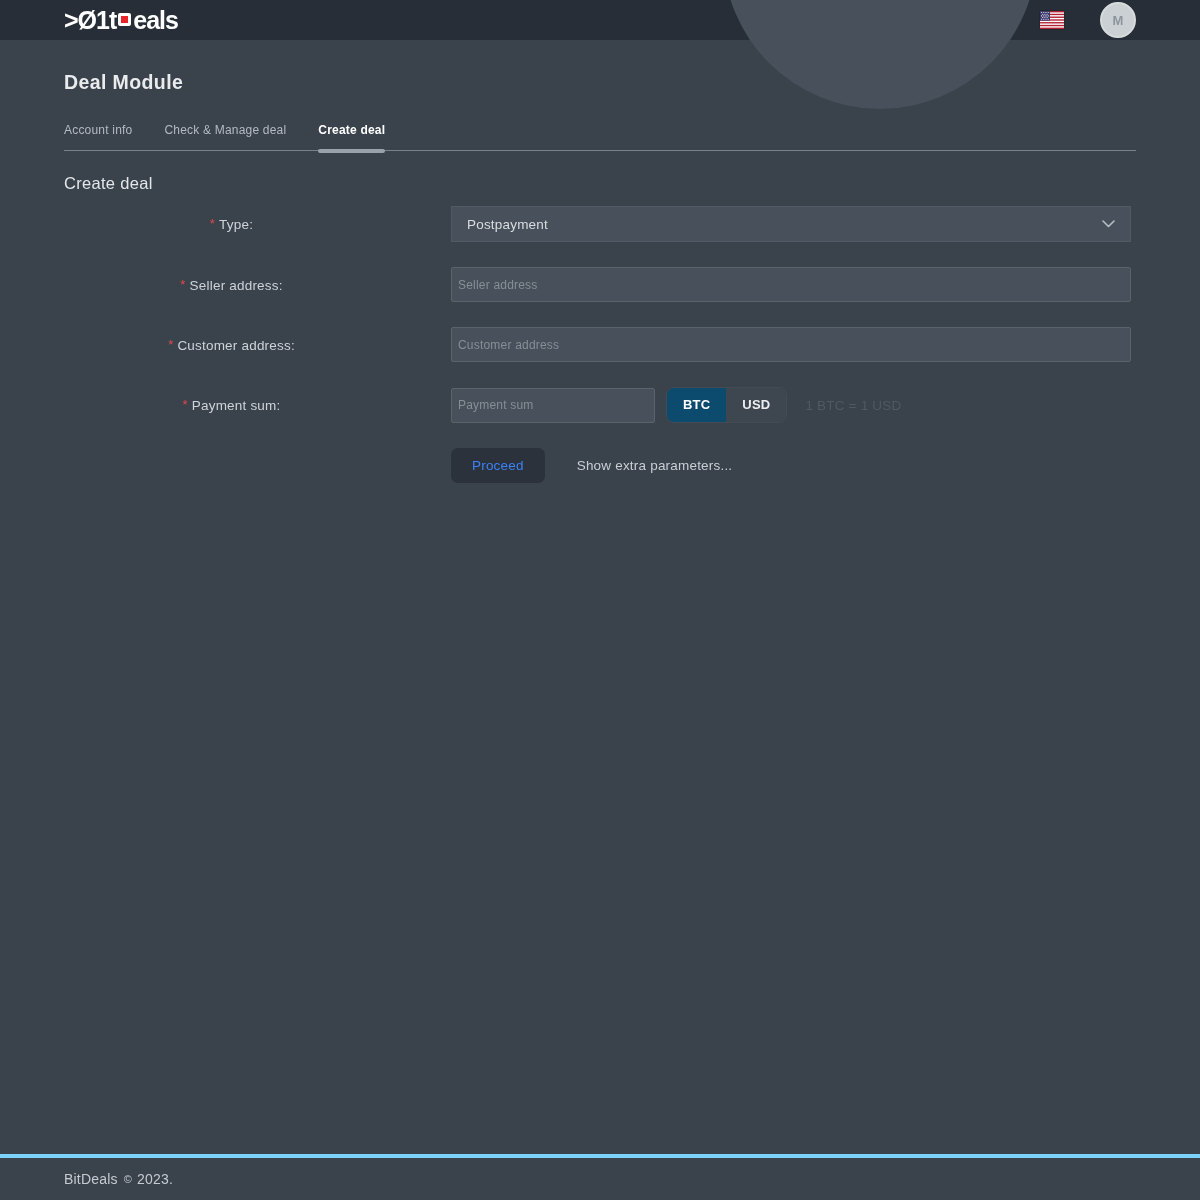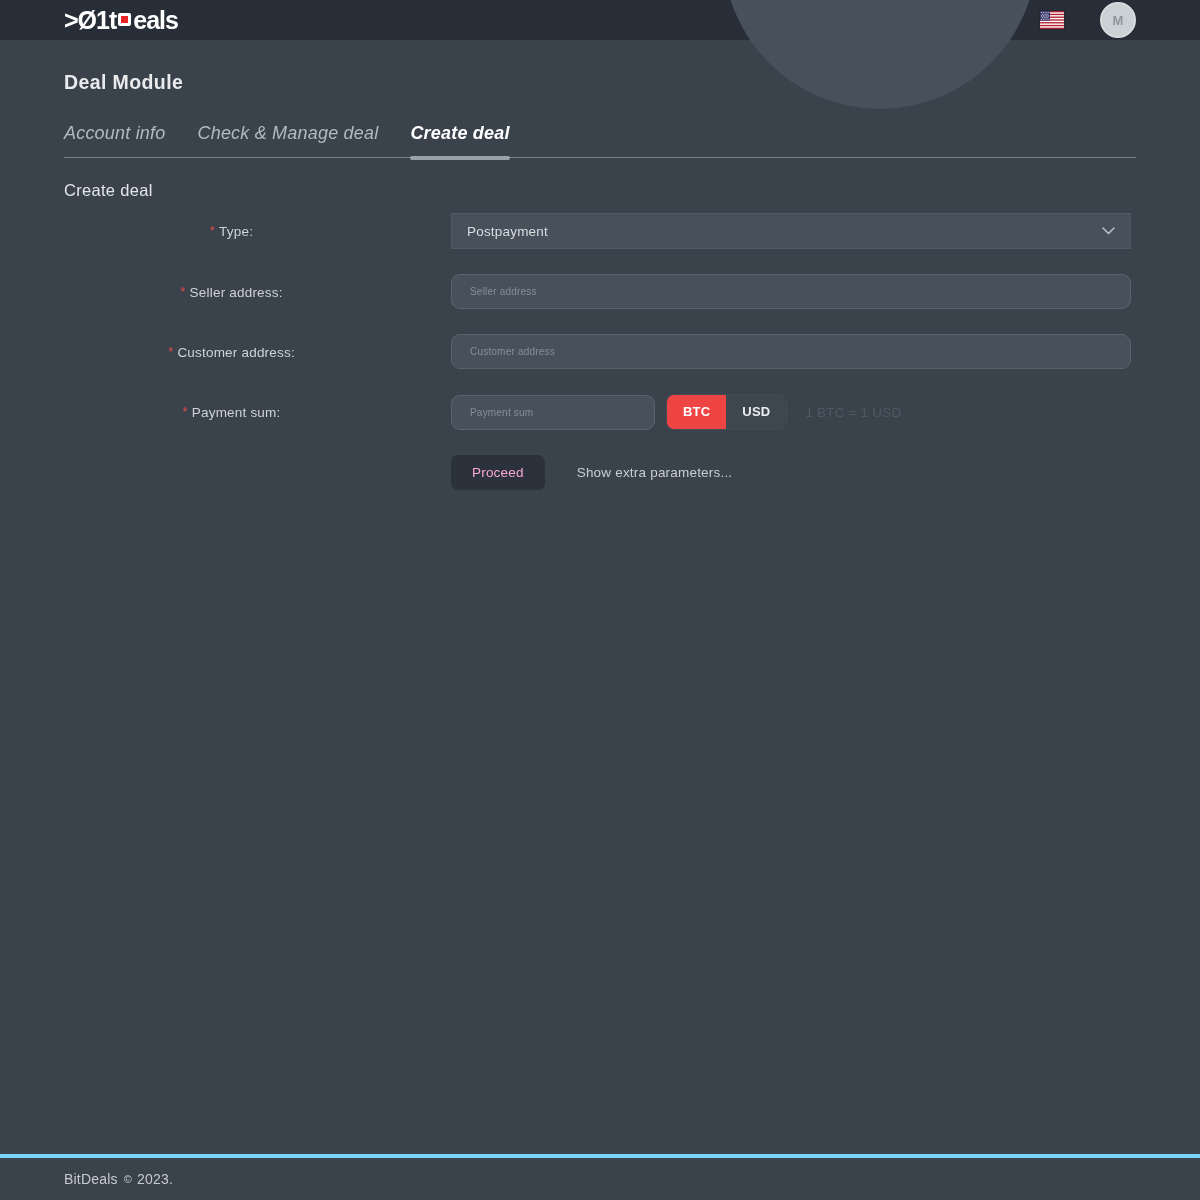--- a/index.html
+++ b/index.html
@@ -88,25 +88,24 @@
   }
   .tabs {
     display:flex;
     margin-top:29px;
     border-bottom:1px solid #79828b;
   }
   .tab {
     position:relative;
     padding-bottom:13px;
     margin-right:32px;
-    font-size:18px;
+    font-size:12px;
     color:#b4bac1;
     cursor:pointer;
     white-space:nowrap;
-    font-style:italic;
   }
   .tab.active { color:#ffffff; font-weight:bold; }
   .tab.active .tab-indicator {
     position:absolute;
     left:0; right:0; bottom:-2.5px;
     height:4px;
     border-radius:2px;
     background:#99a1aa;
   }
   .section-title {
@@ -142,23 +141,23 @@
     padding:0 15px;
     font-size:13.5px;
     color:#d9dde0;
     cursor:pointer;
   }
   .select-box .chev { margin-left:auto; display:flex; }
   .text-input {
     width:680px; height:35px;
     background:#48515b;
     border:1px solid #5a626c;
-    border-radius:9px;
-    padding:0 18px;
-    font-size:10px;
+    border-radius:2px;
+    padding:0 6px;
+    font-size:12px;
     font-family:"Liberation Sans","DejaVu Sans",sans-serif;
     color:#e4e7ea;
     outline:none;
   }
   .text-input::placeholder { color:#868e96; opacity:1; letter-spacing:.2px; }
   .text-input.short { width:204px; }
 
   .currency-toggle {
     display:flex;
     margin-left:11px;
@@ -167,31 +166,31 @@
     border:1px solid #434b55;
   }
   .currency-seg {
     height:34px;
     line-height:34px;
     padding:0 16px;
     font-size:13px;
     font-weight:bold;
     cursor:pointer;
   }
-  .currency-seg.sel { background:#ef4444; color:#ffffff; }
+  .currency-seg.sel { background:#0c4a6e; color:#ffffff; }
   .currency-seg.unsel { background:#3e464f; color:#eceef0; }
   .rate-text { margin-left:18px; font-size:13.5px; color:#505862; }
 
   .proceed-btn {
     height:35px;
     padding:8px 21px;
     background:#2b323c;
     border:none;
     border-radius:7px;
-    color:#f9a8d4;
+    color:#3b82f6;
     font-size:13.5px;
     font-family:"Liberation Sans","DejaVu Sans",sans-serif;
     letter-spacing:.2px;
     cursor:pointer;
   }
   .extra-link {
     margin-left:32px;
     font-size:13.5px;
     color:#c9ced3;
     cursor:pointer;

